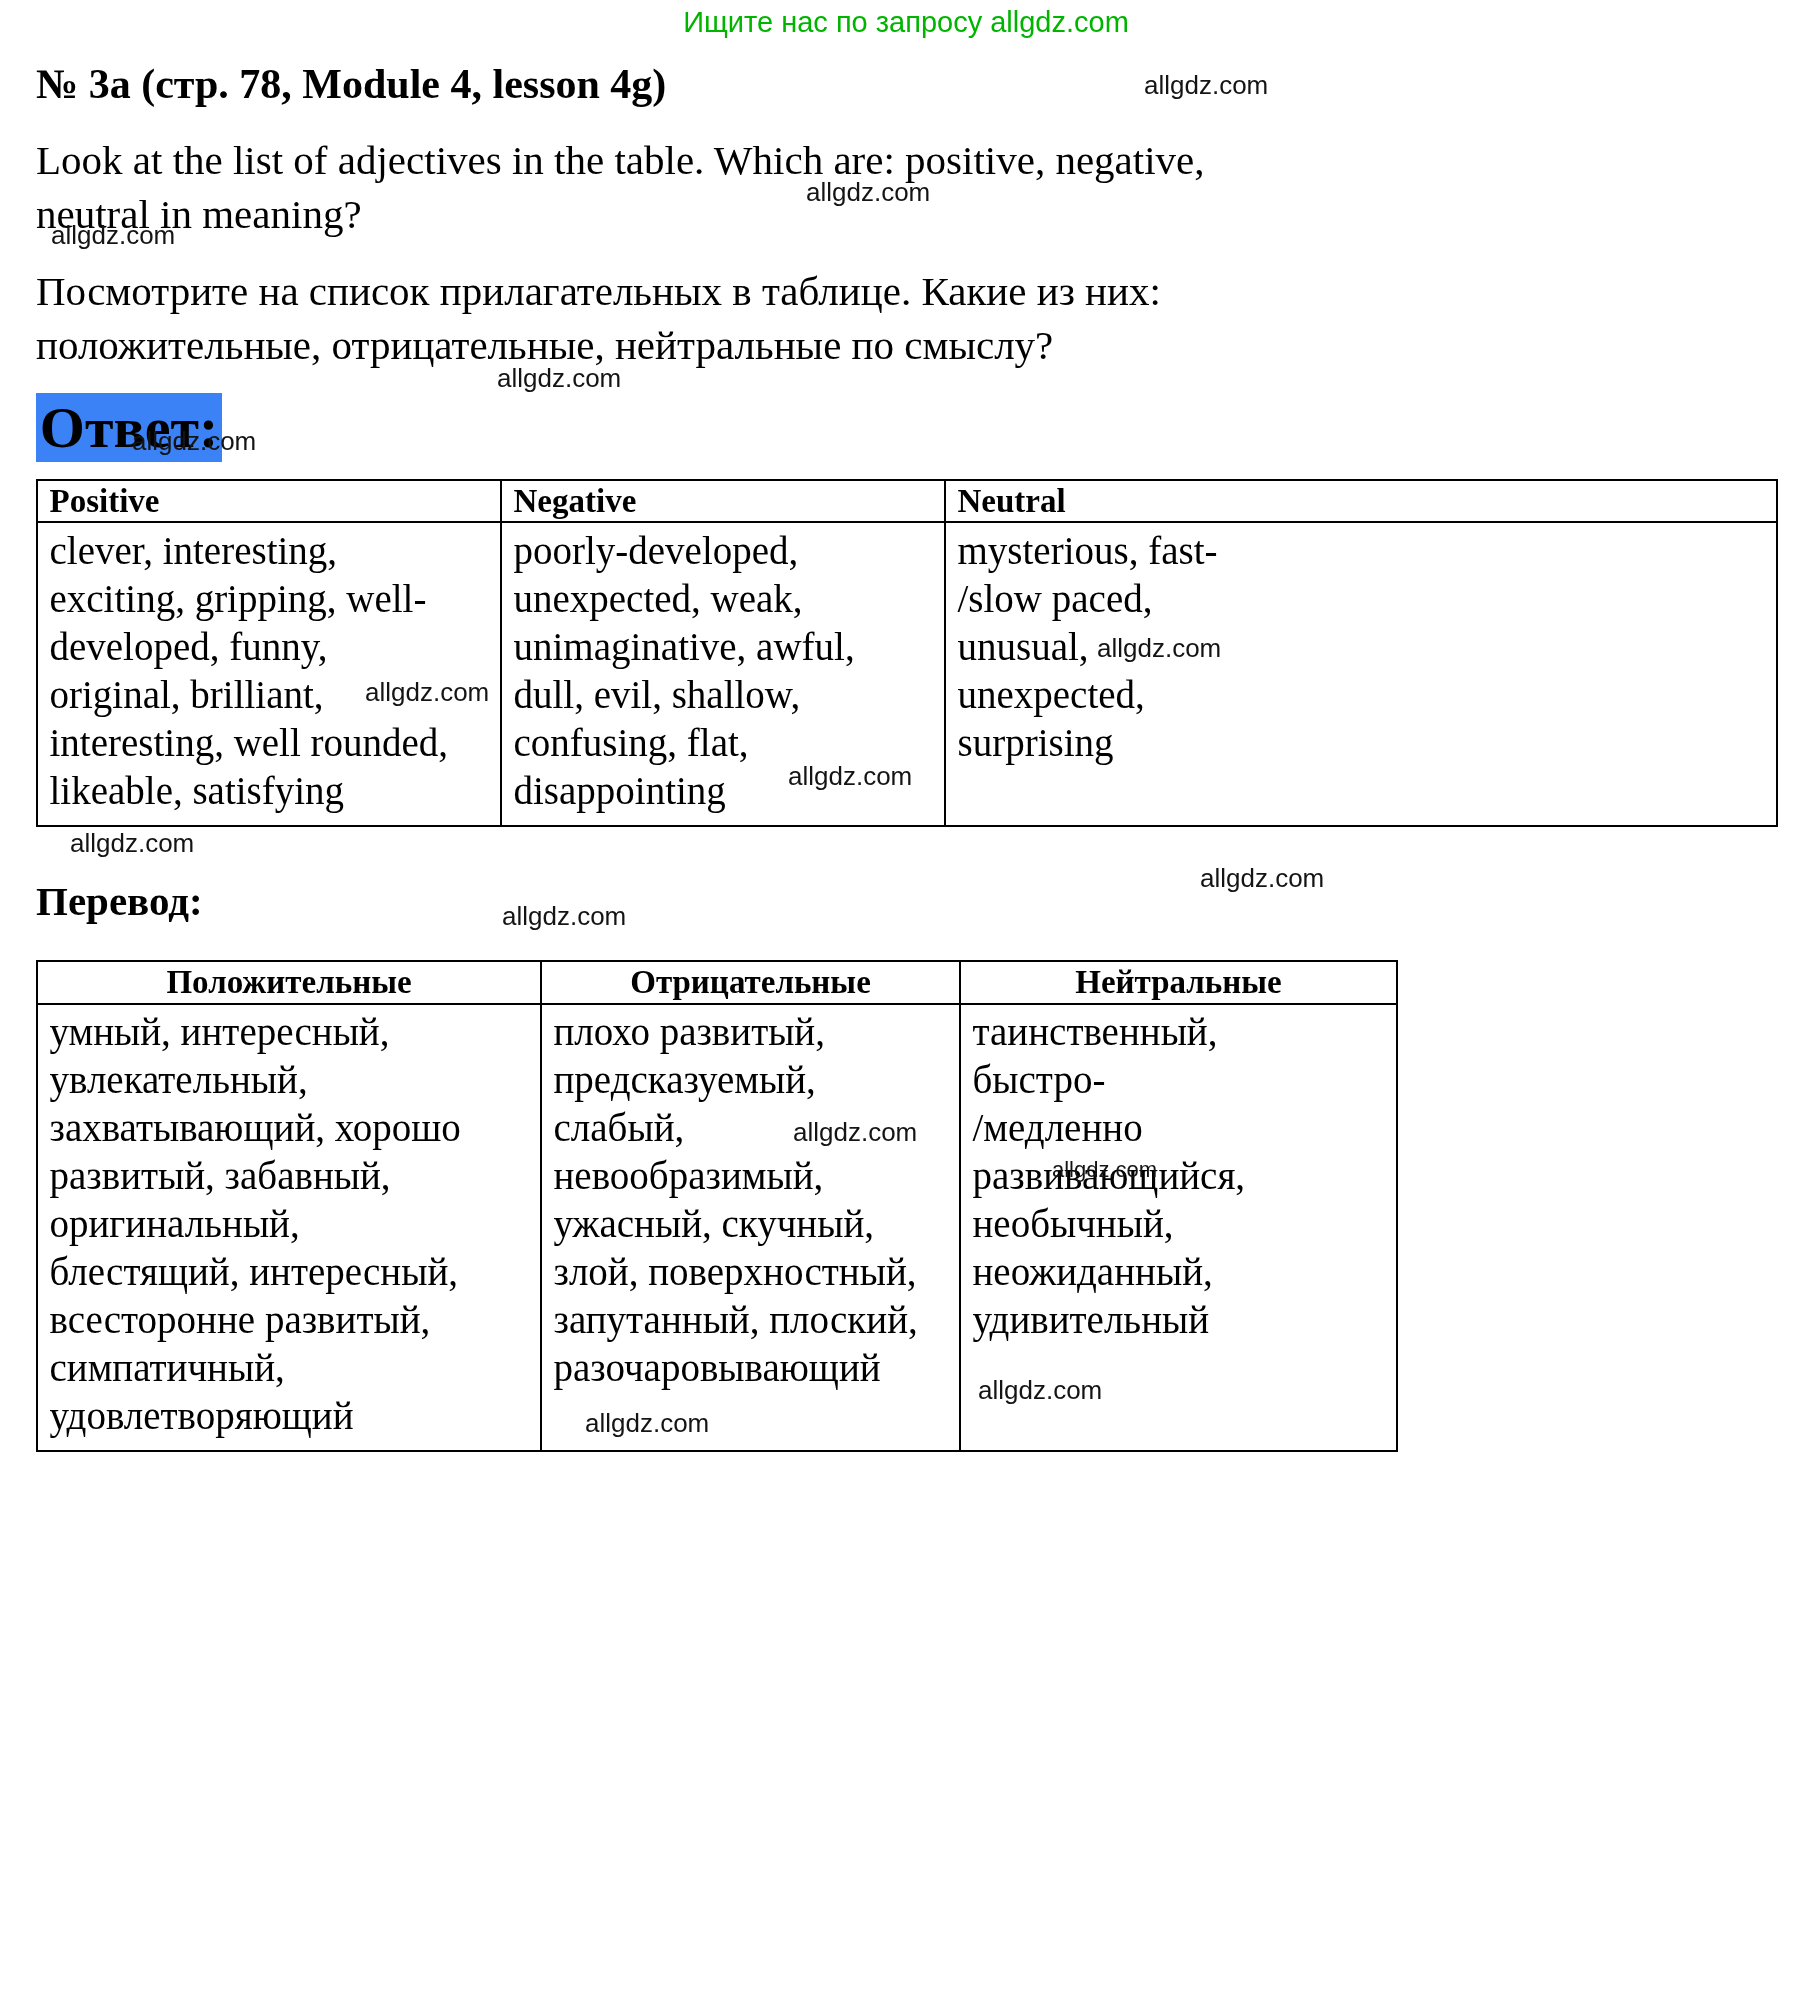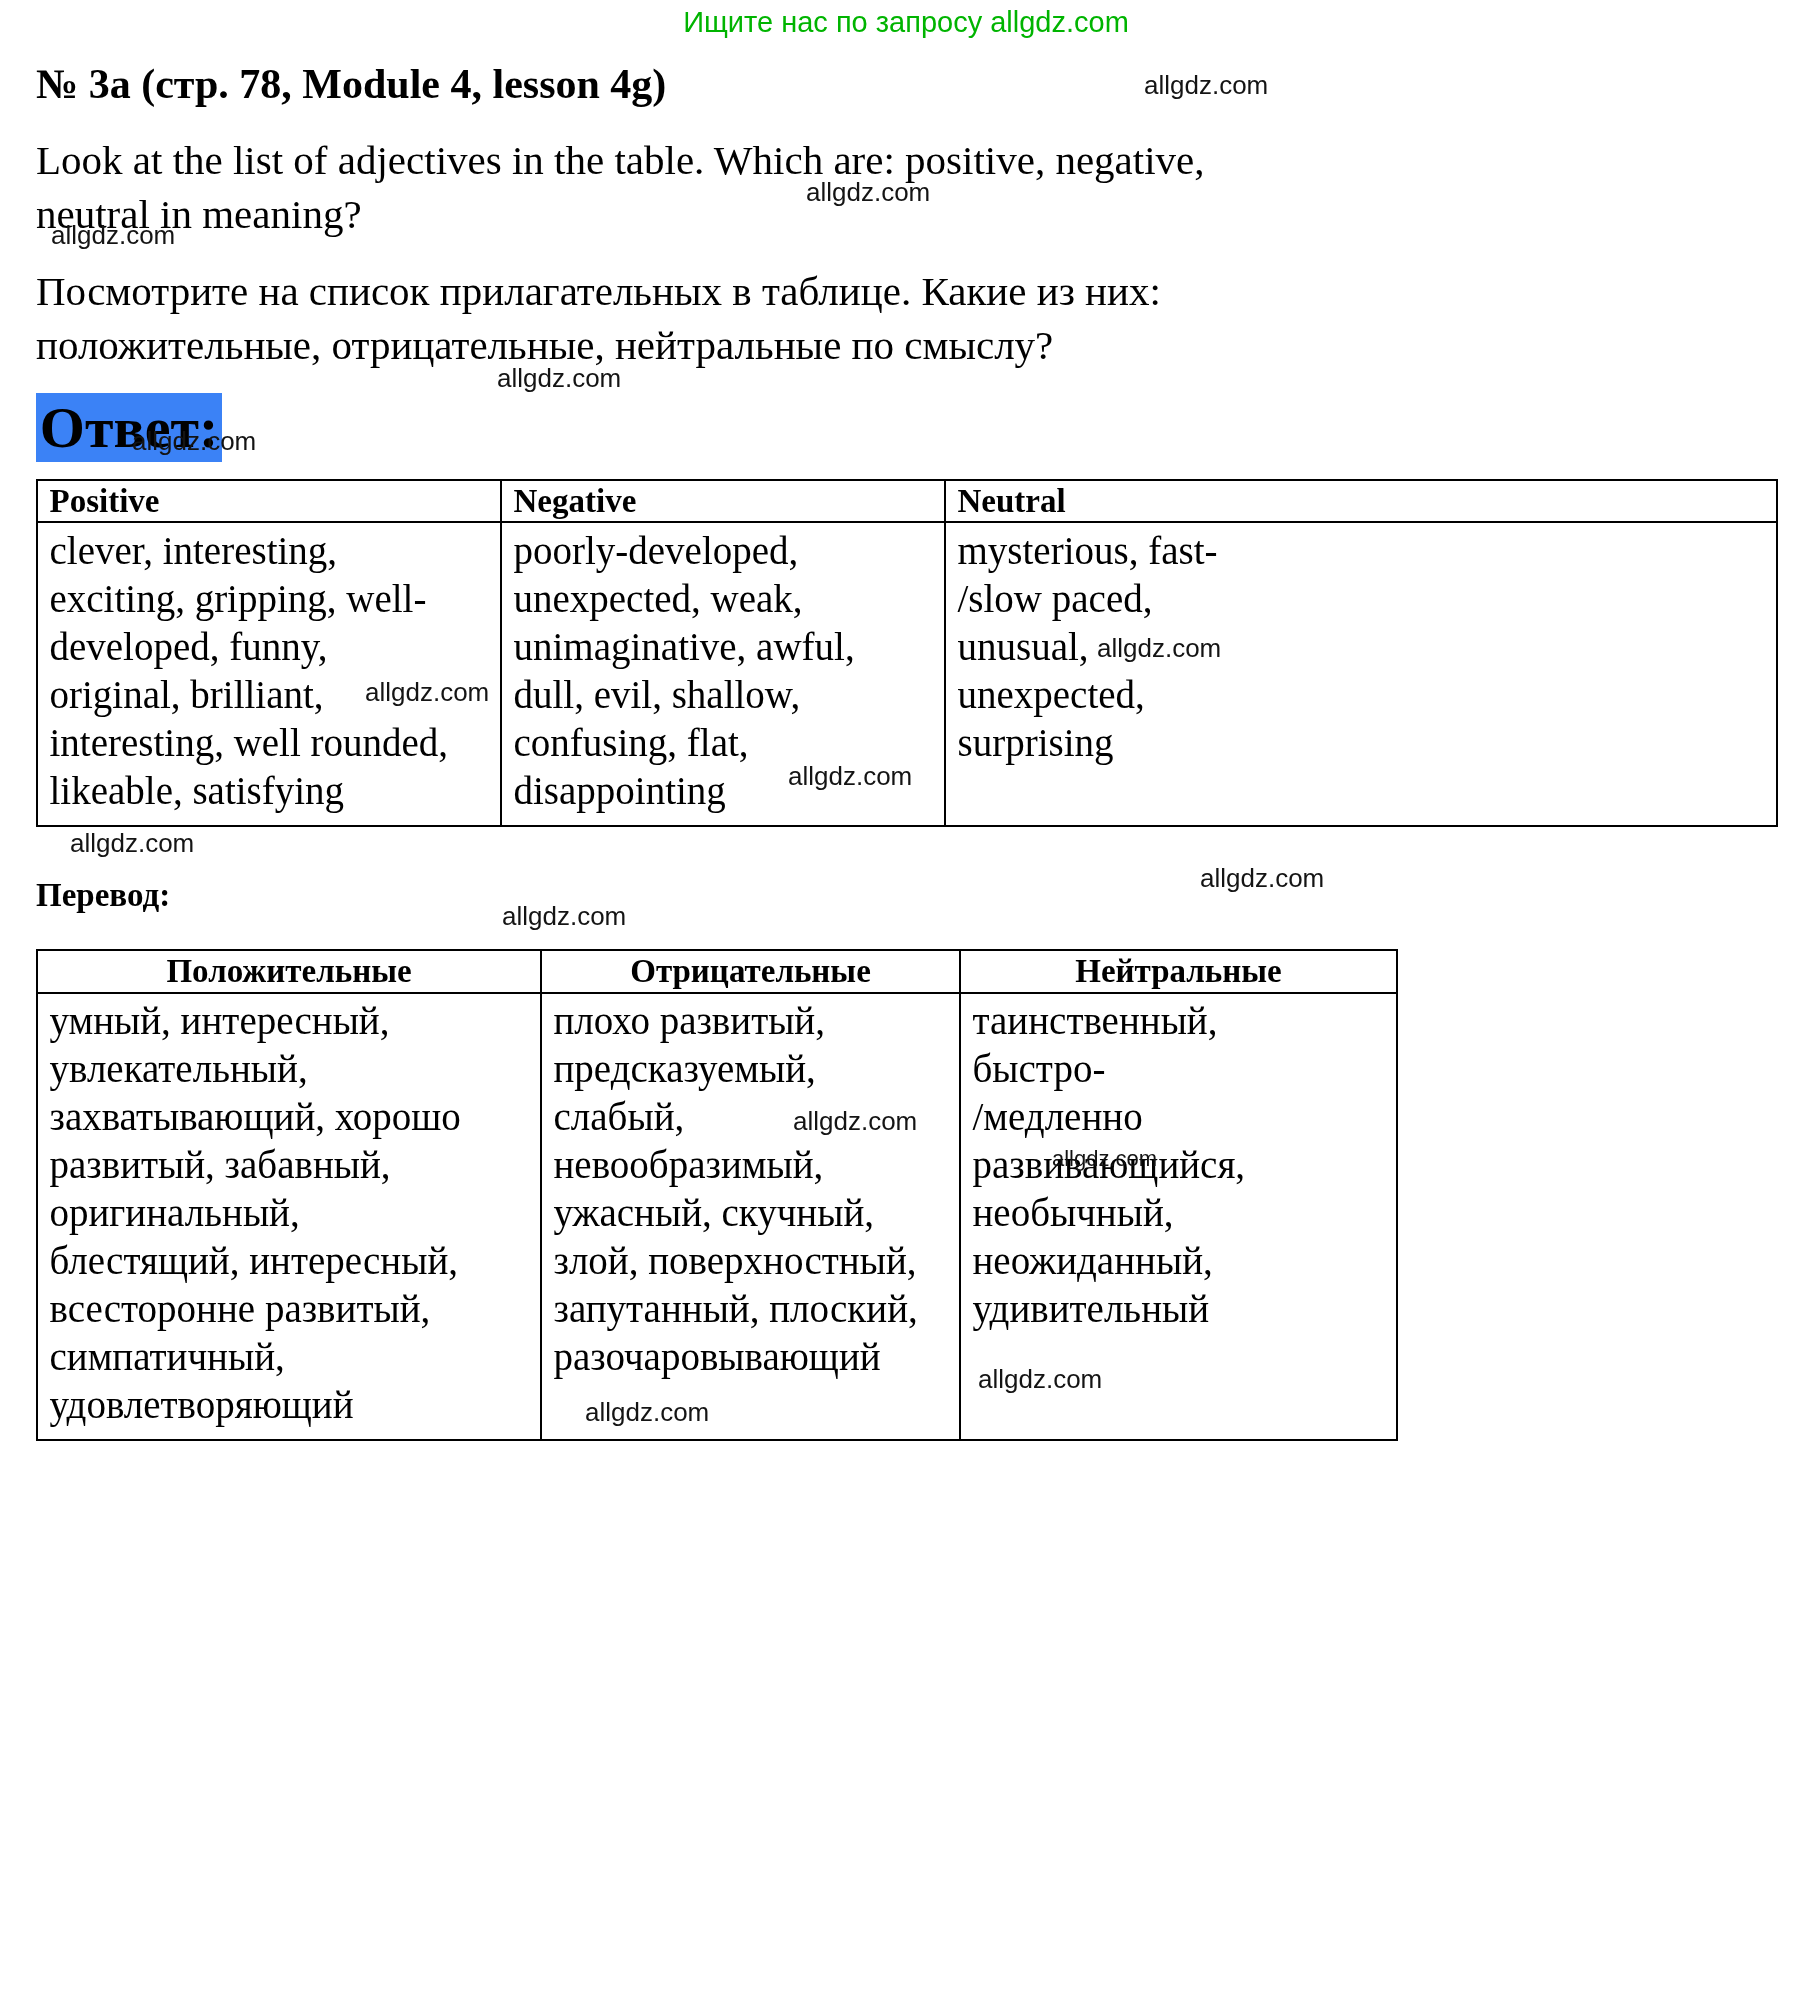--- a/index.html
+++ b/index.html
@@ -34,21 +34,21 @@
   .answer-label-wrap { margin: 21px 0 0 36px; }
   .hl {
     display: inline-block;
     background: #3b82f6;
     font-size: 58px;
     font-weight: bold;
     padding: 1px 3.8px;
   }
   .section-label {
     margin: 50px 0 0 36px;
-    font-size: 33px;
+    font-size: 41px;
     font-weight: bold;
   }
   table {
     border-collapse: collapse;
     table-layout: fixed;
     margin: 17px 0 0 36px;
   }
   table.t2 { margin-top: 35px; }
   th, td {
     border: 2.9px solid #000000;

